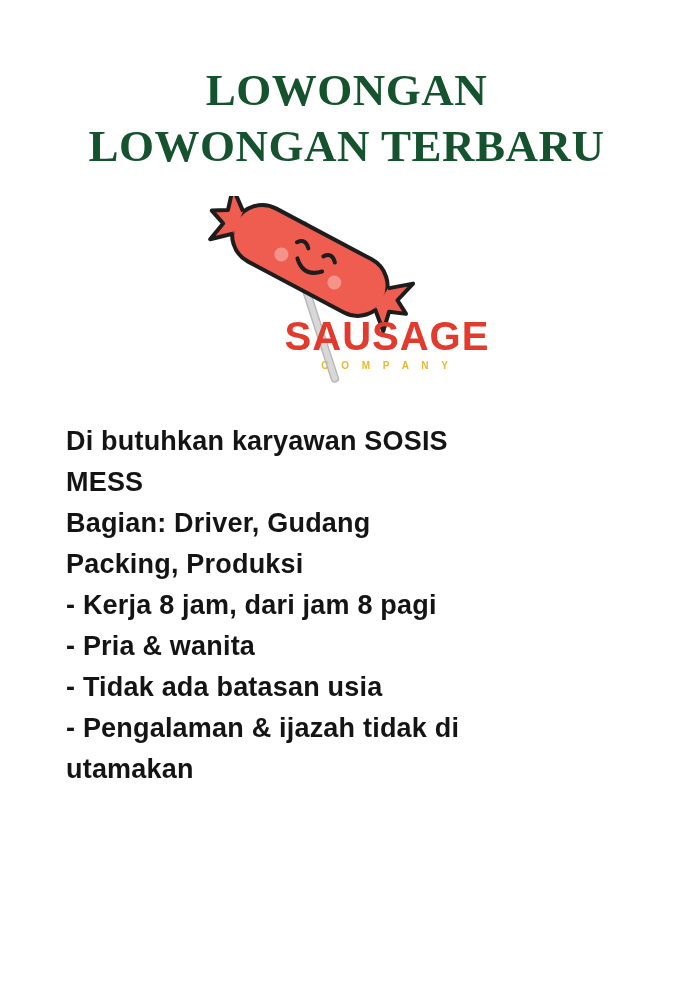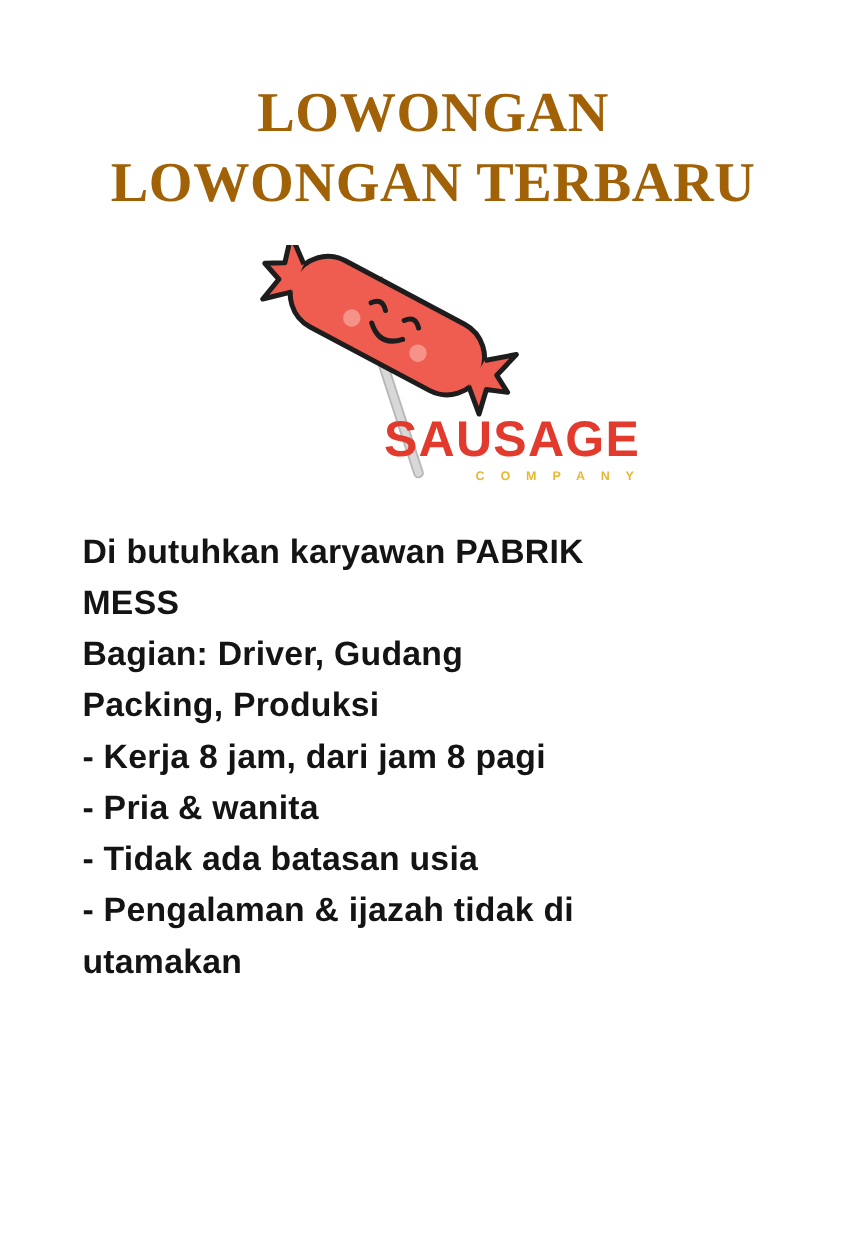--- a/index.html
+++ b/index.html
@@ -22,21 +22,21 @@
     padding: 0;
     position: relative;
     background: #ffffff;
   }
 
   
   .heading {
     text-align: center;
     font-family: "Liberation Serif", serif;
     font-weight: bold;
-    color: #a16207;
+    color: #14532d;
     letter-spacing: 0.5px;
     padding-top: 62px;
   }
   .heading .line1 {
     font-size: 45px;
     line-height: 56px;
     display: block;
   }
   .heading .line2 {
     font-size: 45px;
@@ -53,23 +53,23 @@
   .logo-art {
     position: absolute;
     left: 196px;
     top: 0;
     width: 320px;
     height: 200px;
   }
   .logo-wordmark {
     position: absolute;
     left: 262px;
-    top: 134px;
+    top: 118px;
     width: 250px;
-    text-align: right;
+    text-align: center;
   }
   .logo-wordmark .main {
     display: block;
     font-family: "Liberation Sans", sans-serif;
     font-weight: bold;
     font-size: 40px;
     letter-spacing: 1px;
     line-height: 44px;
     color: #e23b2e;
   }
@@ -134,21 +134,21 @@
         <circle cx="144" cy="76" r="7" fill="#f79c92" opacity="0.85"></circle>
       </g>
     </svg>
     <div class="logo-wordmark">
       <span class="main">SAUSAGE</span>
       <span class="sub">C O M P A N Y</span>
     </div>
   </div>
 
   <div class="body-text">
-    <p>Di butuhkan karyawan PABRIK</p>
+    <p>Di butuhkan karyawan SOSIS</p>
     <p>MESS</p>
     <p>Bagian: Driver, Gudang</p>
     <p>Packing, Produksi</p>
     <p>- Kerja 8 jam, dari jam 8 pagi</p>
     <p>- Pria &amp; wanita</p>
     <p>- Tidak ada batasan usia</p>
     <p>- Pengalaman &amp; ijazah tidak di</p>
     <p>utamakan</p>
   </div>
 

